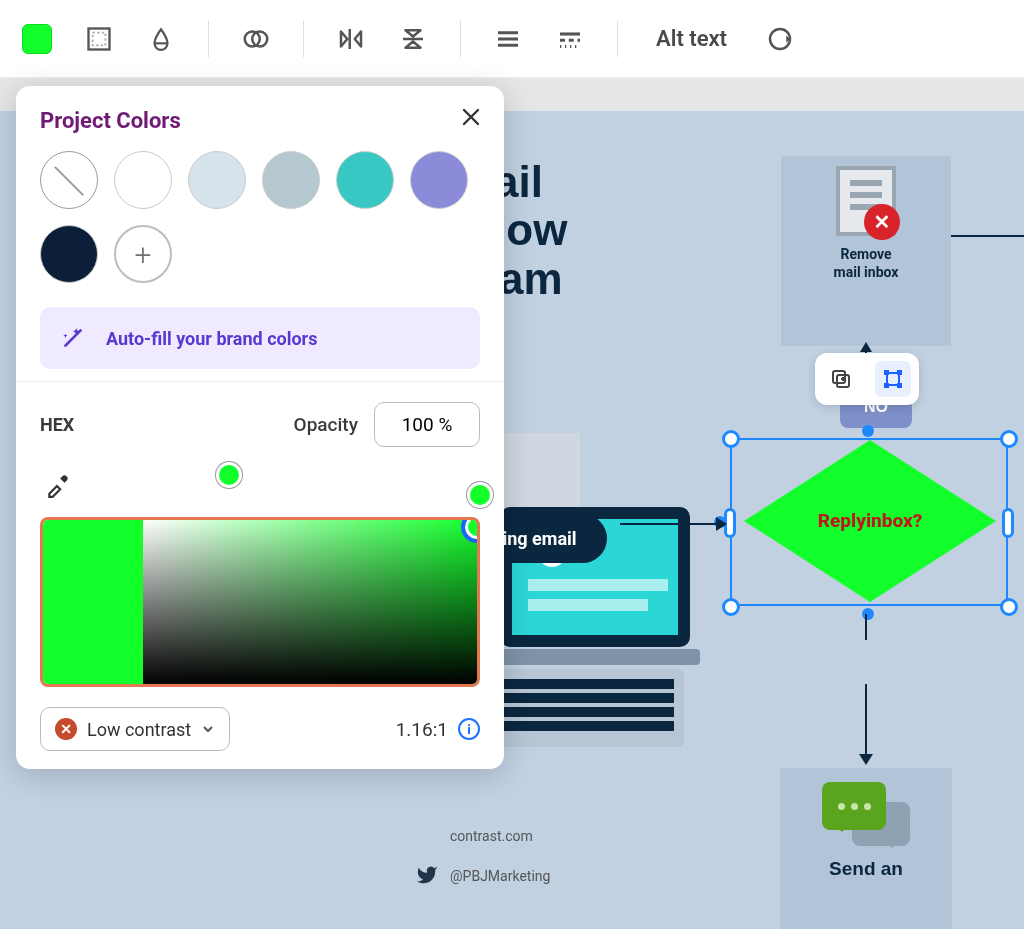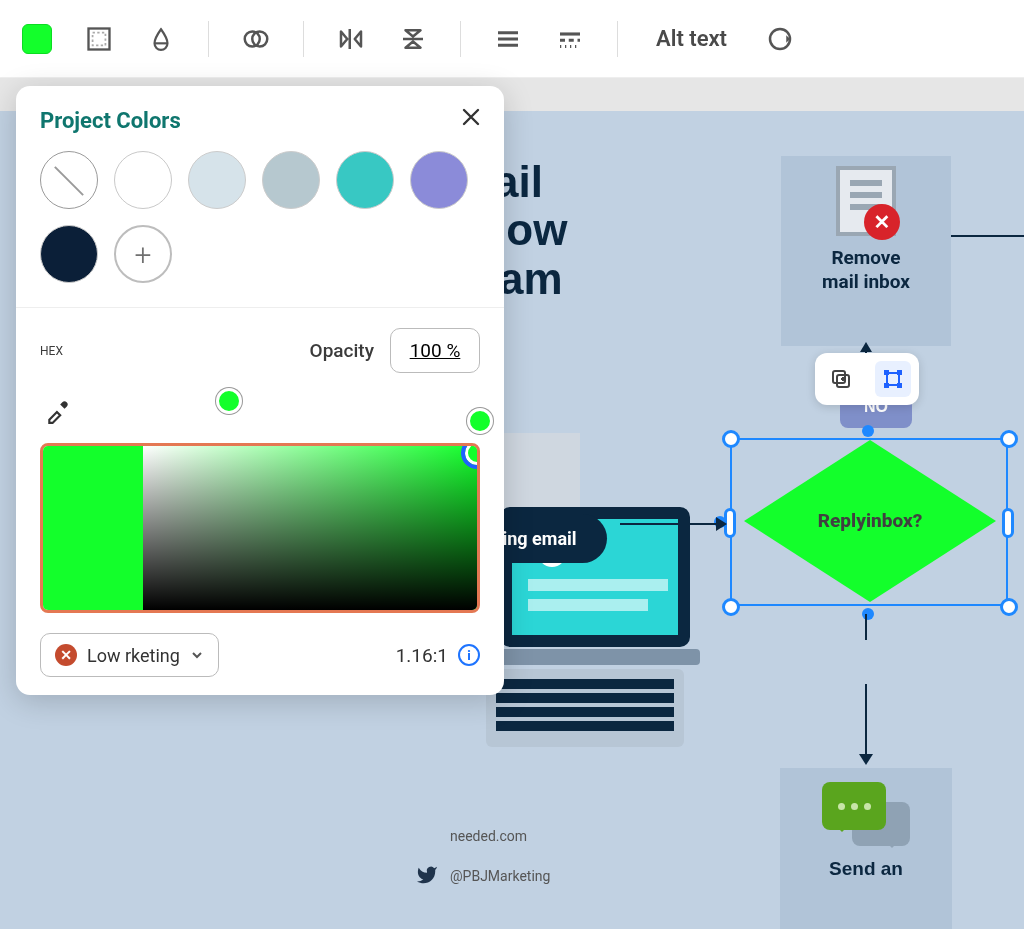--- a/index.html
+++ b/index.html
@@ -17,29 +17,29 @@
 
   
   .title-big { position: absolute; left: 455px; top: 80px; font-family: "Arial Black", sans-serif; font-weight: 900; font-size: 44px; line-height: 1.1; color: #0b2740; }
   .laptop { position: absolute; left: 430px; top: 350px; width: 280px; height: 390px; }
   .browse-pill { position: absolute; left: 450px; top: 436px; background: #0b2740; color: #fff; font-weight: 700; font-size: 18px; padding: 14px 30px; border-radius: 30px; }
 
   .box-remove { position: absolute; left: 781px; top: 78px; width: 170px; height: 190px; background: #b1c4d8; display: flex; flex-direction: column; align-items: center; justify-content: flex-start; padding-top: 10px; }
   .box-remove .doc-icon { width: 60px; height: 70px; background: #e6eaef; border: 4px solid #9aa7b3; position: relative; margin-bottom: 10px; }
   .box-remove .doc-icon::before { content: ""; position: absolute; left: 10px; top: 10px; right: 10px; height: 6px; background: #9aa7b3; box-shadow: 0 12px 0 #9aa7b3, 0 24px 0 #9aa7b3; }
   .box-remove .red-x { position: absolute; right: -8px; bottom: -8px; width: 36px; height: 36px; border-radius: 50%; background: #d8232a; color: #fff; display: flex; align-items: center; justify-content: center; font-weight: 900; font-size: 20px; }
-  .box-remove .lbl { font-family: "Trebuchet MS", sans-serif; font-size: 19px; font-weight: 700; color: #0b2740; text-align: center; line-height: 1.25; }
+  .box-remove .lbl { font-family: "Trebuchet MS", sans-serif; font-size: 14px; font-weight: 700; color: #0b2740; text-align: center; line-height: 1.25; }
 
   .no-chip { position: absolute; left: 840px; top: 308px; width: 72px; height: 42px; background: #7f8fc9; border-radius: 8px; display: flex; align-items: center; justify-content: center; color: #fff; font-weight: 800; font-size: 16px; font-family: "Trebuchet MS", sans-serif; }
   .yes-chip { position: absolute; left: 816px; top: 562px; width: 100px; height: 44px; background: #2bc6c6; display: flex; align-items: center; justify-content: center; color: #0b2740; font-weight: 800; font-size: 17px; font-family: "Trebuchet MS", sans-serif; }
 
   .diamond-wrap { position: absolute; left: 740px; top: 358px; width: 260px; height: 170px; }
   .diamond { width: 260px; height: 170px; position: relative; }
   .diamond svg { position: absolute; inset: 0; }
-  .diamond .txt { position: absolute; inset: 0; display: flex; align-items: center; justify-content: center; text-align: center; color: #404040; font-weight: 800; font-size: 19px; font-family: "Trebuchet MS", sans-serif; line-height: 1.25; }
+  .diamond .txt { position: absolute; inset: 0; display: flex; align-items: center; justify-content: center; text-align: center; color: #b91c1c; font-weight: 800; font-size: 19px; font-family: "Trebuchet MS", sans-serif; line-height: 1.25; }
 
   
   .sel-box { position: absolute; border: 2px solid #1e88ff; }
   .sel-handle { position: absolute; width: 18px; height: 18px; border: 3px solid #1e88ff; background: #fff; border-radius: 50%; }
   .sel-side { position: absolute; width: 12px; height: 30px; border: 3px solid #1e88ff; background: #fff; border-radius: 7px; }
   .sel-dot { position: absolute; width: 12px; height: 12px; background: #1e88ff; border-radius: 50%; }
 
   .mini-toolbar { position: absolute; left: 815px; top: 275px; width: 104px; height: 52px; background: #fff; border-radius: 12px; box-shadow: 0 2px 10px rgba(0,0,0,.15); display: flex; align-items: center; justify-content: space-around; }
   .mini-toolbar .mbtn { width: 36px; height: 36px; display:flex; align-items:center; justify-content:center; border-radius:6px; }
   .mini-toolbar .mbtn.active { background: #e8f0ff; }
@@ -53,21 +53,21 @@
   .chat-front span{width:7px;height:7px;background:#c8e5a8;border-radius:50%;}
   .send-box .lbl { font-family: "Trebuchet MS", sans-serif; font-size: 19px; font-weight: 700; color: #0b2740; text-align:center;}
 
   .arrow-line { position:absolute; background:#0b2740; }
   .arrow-head { position:absolute; width:0; height:0; }
 
   .meta-link { position:absolute; font-size: 14px; color:#555; }
 
   
   .panel { position: absolute; left: 16px; top: 86px; width: 488px; background: #fff; border-radius: 14px; box-shadow: 0 6px 30px rgba(0,0,0,.18); padding: 22px 24px 18px; }
-  .panel-title { font-size: 22px; font-weight: 700; color: #0f766e; margin-bottom: 18px; }
+  .panel-title { font-size: 22px; font-weight: 700; color: #701a75; margin-bottom: 18px; }
   .close-x { position: absolute; right: 20px; top: 18px; width: 26px; height: 26px; display:flex; align-items:center; justify-content:center; cursor:pointer; color:#333; }
   .swatch-row { display:flex; flex-wrap:wrap; gap:16px; margin-bottom: 24px; }
   .sw { width: 58px; height: 58px; border-radius: 50%; border: 1px solid #ccc; }
   .sw.none { background:#fff; position:relative; border-color:#9a9a9a;}
   .sw.none::after{content:"";position:absolute;left:8px;right:8px;top:50%;height:2px;background:#9a9a9a;transform:rotate(45deg);}
   .sw.add { background:#fff; border:2px solid #bdbdbd; display:flex;align-items:center;justify-content:center;color:#707070;font-size:30px;font-weight:300;}
 
   .row { display:flex; align-items:center; justify-content:space-between; margin-bottom: 18px; }
   .label { font-size: 20px; color:#3b3b3b; font-weight:500; }
   .select { border:1px solid #bbb; border-radius:10px; padding: 10px 38px 10px 16px; font-size:19px; color:#333; background:#fff; position:relative; min-width:220px; }
@@ -75,21 +75,21 @@
 
   .autofill { background:#efeaff; border-radius:10px; padding: 16px 18px; display:flex; align-items:center; gap:18px; margin-bottom: 12px; cursor:pointer;}
   .autofill .txt { color:#5a37d1; font-weight:700; font-size:18px; }
   .wand { width:30px; height:30px; display:flex; align-items:center; justify-content:center; }
 
   .divider { height:1px; background:#eee; margin: 12px -24px 20px; }
 
   .hex-row { display:flex; align-items:center; gap:16px; margin-bottom: 20px; }
   .hex-input, .opacity-input { border:1px solid #bbb; border-radius:10px; padding:10px 14px; font-size:19px; text-align:center; }
   .hex-input { width: 130px; }
-  .opacity-input { width: 90px; text-decoration: underline; }
+  .opacity-input { width: 106px; }
 
   .slider-row { display:flex; align-items:center; gap:18px; margin-bottom:14px;}
   .eyedrop { width:36px;height:36px;display:flex;align-items:center;justify-content:center;}
   .hue-bar { flex:1; height:14px; border-radius:8px; background: linear-gradient(to right, #ff0000, #ffff00, #00ff00, #00ffff, #0000ff, #ff00ff, #ff0064); position:relative;}
   .alpha-bar { flex:1; height:14px; border-radius:8px; position:relative;
     background:
       linear-gradient(to right, rgba(19,255,43,0), #13ff2b),
       repeating-conic-gradient(#dcdcdc 0 25%, #fff 0 50%) 0 0/12px 12px;
   }
   .slider-thumb { position:absolute; top:50%; width:26px; height:26px; border-radius:50%; background:#13ff2b; border:3px solid #fff; box-shadow:0 0 0 1px #999; transform:translate(-50%,-50%);}
@@ -272,21 +272,21 @@
       <div class="chat-back"></div>
       <div class="chat-front">
           <span></span>
           <span></span>
           <span></span>
         </div>
     </div>
     <div class="lbl">Send an</div>
   </div>
 
-  <div class="meta-link" style="left:450px; top:750px;">needed.com</div>
+  <div class="meta-link" style="left:450px; top:750px;">contrast.com</div>
   <svg style="position:absolute; left:414px; top:786px;" width="26" height="22" viewBox="0 0 24 24">
       <path d="M23 3a10.9 10.9 0 0 1-3.14 1.53A4.48 4.48 0 0 0 12 8.5v1A10.66 10.66 0 0 1 3 4s-4 9 5 13a11.64 11.64 0 0 1-7 2c9 5 20 0 20-11.5a4.5 4.5 0 0 0-.08-.83A7.72 7.72 0 0 0 23 3z" fill="#20344c"></path>
     </svg>
   <div class="meta-link" style="left:450px; top:790px;">@PBJMarketing</div>
 
   <div style="position:absolute;left:0;top:0;right:0;height:33px;background:#e6e6e6;"></div>
 </div>
 
 <div class="panel">
   <div class="close-x">
@@ -301,25 +301,34 @@
       <div class="sw" style="background: rgb(255, 255, 255); border-color: rgb(201, 201, 201);"></div>
       <div class="sw" style="background: rgb(214, 227, 234);"></div>
       <div class="sw" style="background: rgb(182, 200, 207);"></div>
       <div class="sw" style="background: rgb(56, 200, 195);"></div>
       <div class="sw" style="background: rgb(139, 139, 217);"></div>
       <div class="sw" style="background: rgb(11, 31, 56);"></div>
       <div class="sw add">+</div>
     </div>
 
 
+  <div class="autofill">
+    <div class="wand">
+      <svg width="26" height="26" viewBox="0 0 24 24">
+          <path d="M5 19L19 5" stroke="#5a37d1" stroke-width="2.5" stroke-linecap="round"></path>
+          <path d="M15 3l1 2 2 1-2 1-1 2-1-2-2-1 2-1zM5 8l.6 1.2L7 9.8l-1.4.6L5 12l-.6-1.6L3 9.8l1.4-.6z" fill="#5a37d1"></path>
+        </svg>
+    </div>
+    <div class="txt">Auto-fill your brand colors</div>
+  </div>
 
   <div class="divider"></div>
 
   <div class="hex-row">
-    <div class="label" style="font-weight:400;font-size:12px;">HEX</div>
+    <div class="label" style="font-weight:700;font-size:18px;">HEX</div>
     <div style="flex:1"></div>
     <div class="label" style="font-size:19px;">Opacity</div>
     <div class="opacity-input">100 %</div>
   </div>
 
   <div class="slider-row">
     <div class="eyedrop">
       <svg width="26" height="26" viewBox="0 0 24 24">
           <path d="M4 20l7-7 3 3-7 7H4v-3z" fill="none" stroke="#333" stroke-width="2"></path>
           <path d="M14 6l4 4 2-2a2.8 2.8 0 0 0-4-4z" fill="#333"></path>
@@ -338,21 +347,21 @@
   <div class="sv-box">
     <div class="sv-left"></div>
     <div class="sv-right">
       <div class="sv-cursor" id="sv-cursor" style="left: 100%; top: 4%;"></div>
     </div>
   </div>
 
   <div class="contrast-row">
     <div class="contrast-btn">
       <div class="red">✕</div>
-      <span>Low rketing</span>
+      <span>Low contrast</span>
       <svg width="14" height="14" viewBox="0 0 14 14">
           <path d="M3 5l4 4 4-4" fill="none" stroke="#555" stroke-width="2"></path>
         </svg>
     </div>
     <div class="ratio">
       <span>1.16:1</span>
       <div class="info">i</div>
     </div>
   </div>
 </div>

